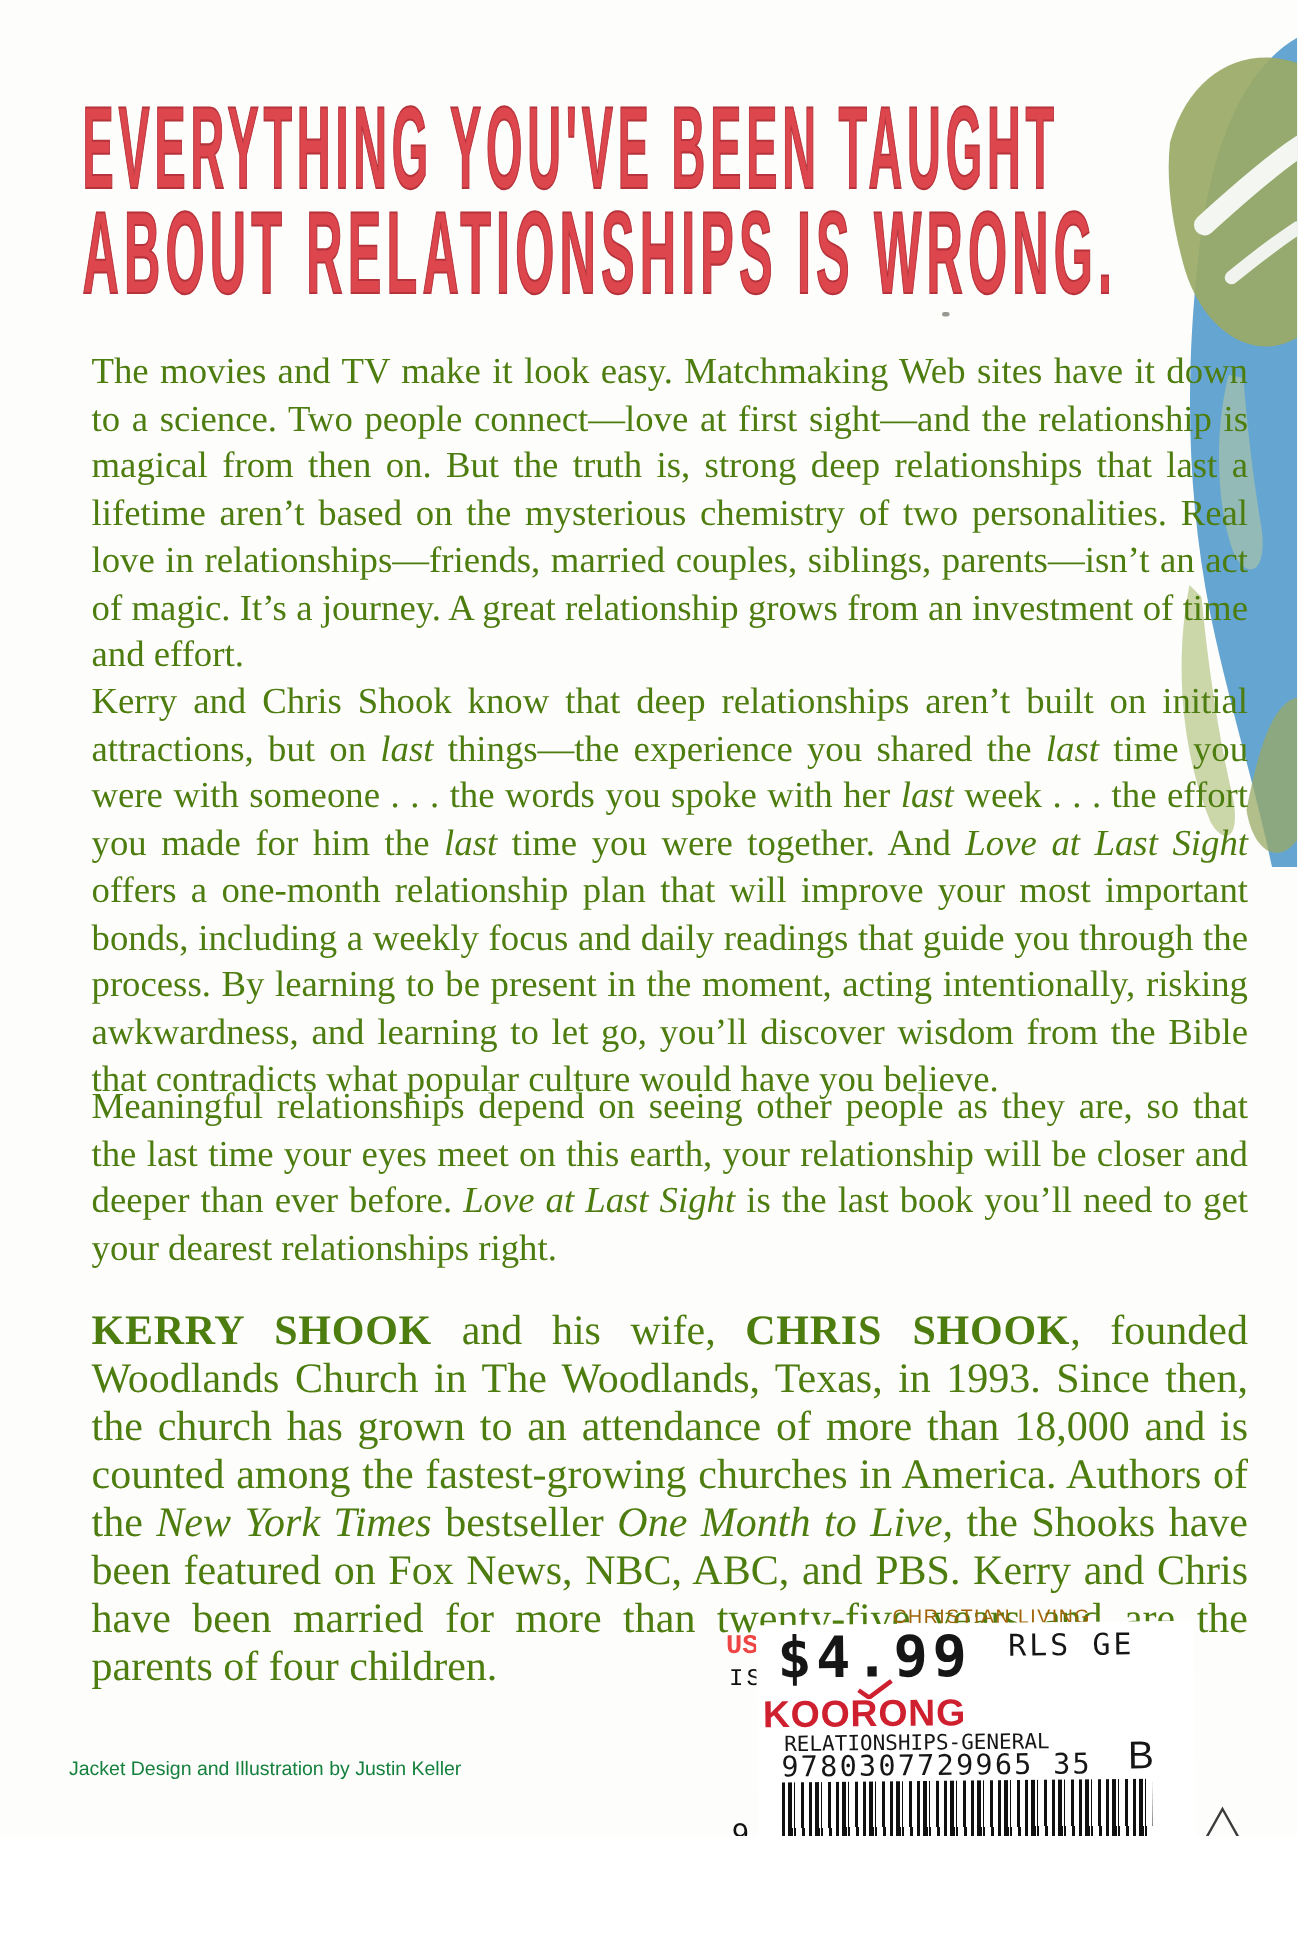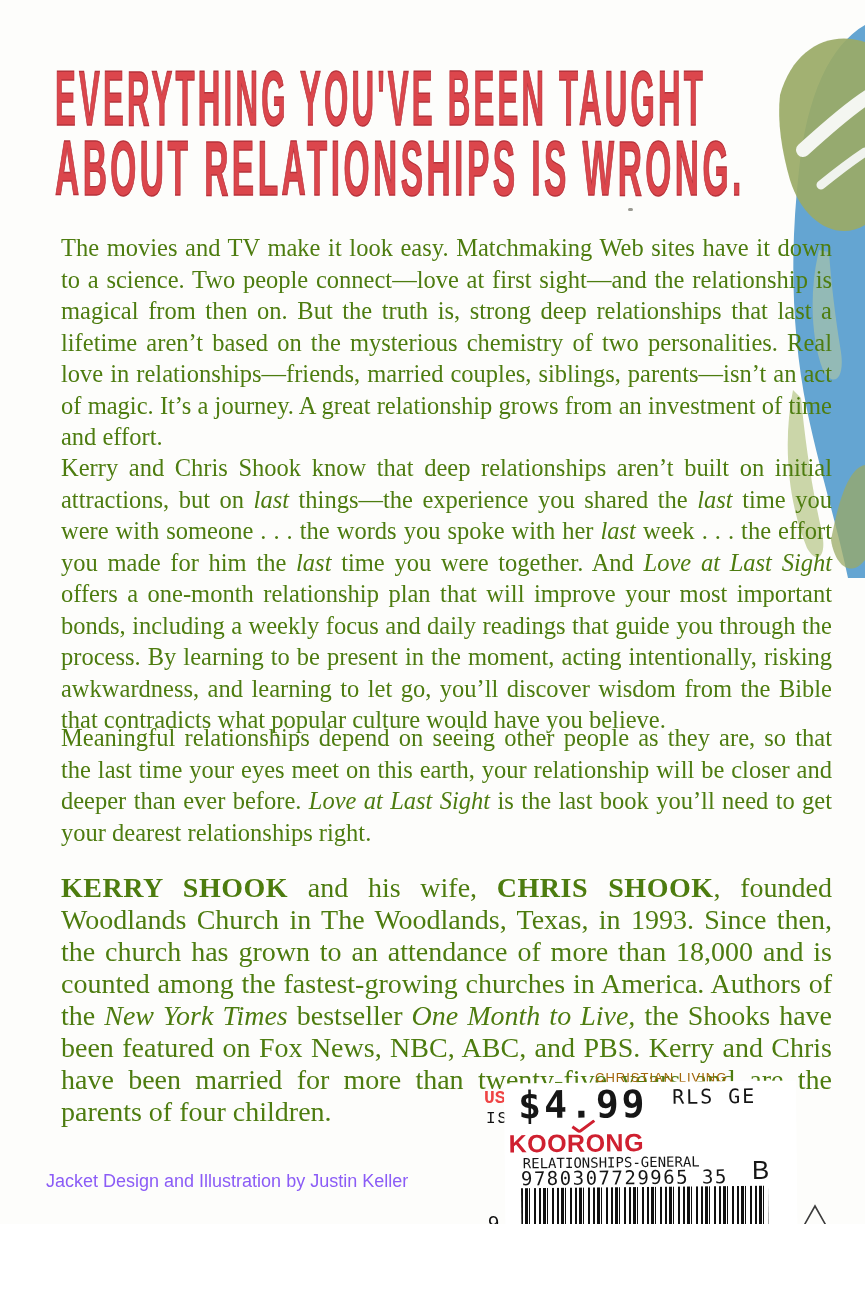--- a/index.html
+++ b/index.html
@@ -57,21 +57,21 @@
       #101010 8px 9px,#fff 9px 13px,#101010 13px 15px,#fff 15px 18px);
   }
   .gst{position:absolute;left:16px;top:156px;font-size:16px;}
   .authtag{position:absolute;left:10px;top:176px;font-size:18px;letter-spacing:1px;}
   .site{position:absolute;left:182px;top:182px;font-family:"Liberation Sans",sans-serif;font-weight:700;font-size:18px;}
   .site .tick2{position:absolute;left:66px;top:-6px;}
   
   .triangle{position:absolute;left:795px;top:1204px;}
   .credit{
     position:absolute;left:46px;top:1171px;
-    font-family:"Liberation Sans",sans-serif;font-size:18px;color:#8b5cf6;
+    font-family:"Liberation Sans",sans-serif;font-size:13px;color:#15803d;
   }
   .publisher{
     position:absolute;left:58px;top:1233px;
     font-variant:small-caps;font-size:28px;letter-spacing:1.5px;color:#232323;
     font-family:"Liberation Serif",serif;
   }
   .scanbar{
     position:absolute;left:278px;top:1293px;width:474px;height:6px;border-radius:3px;
     background:linear-gradient(90deg,rgba(35,35,35,0) 0,#262626 12%,#101010 55%,#3a3a3a 90%,rgba(60,60,60,0) 100%);
   }

